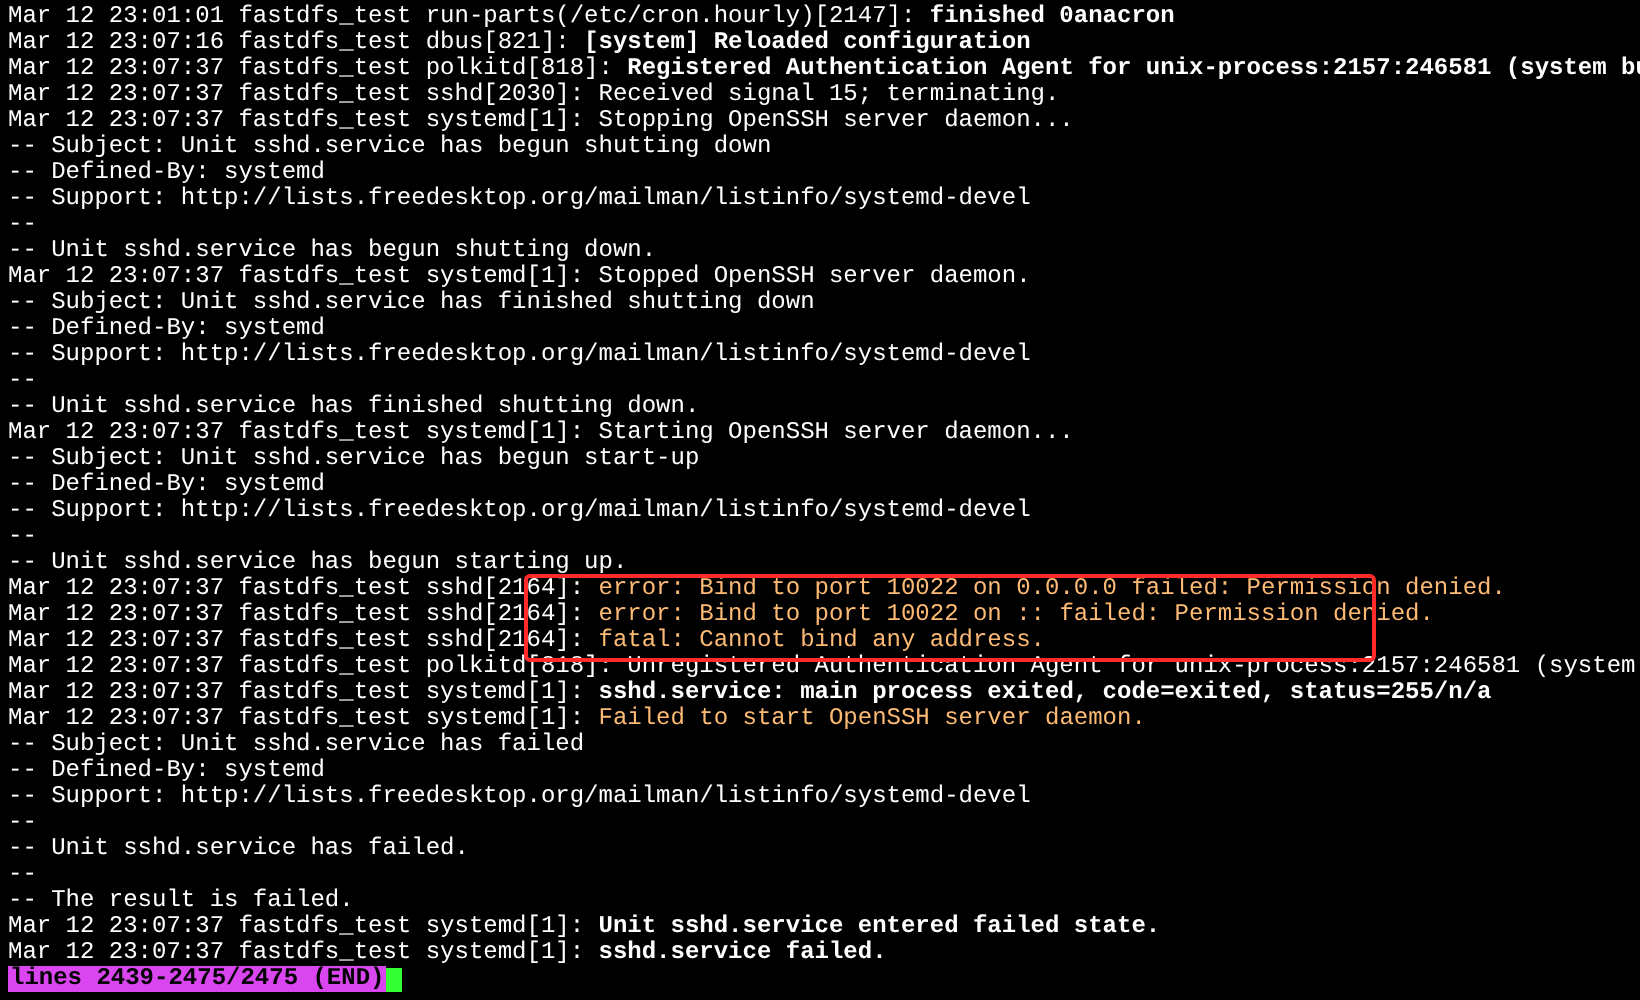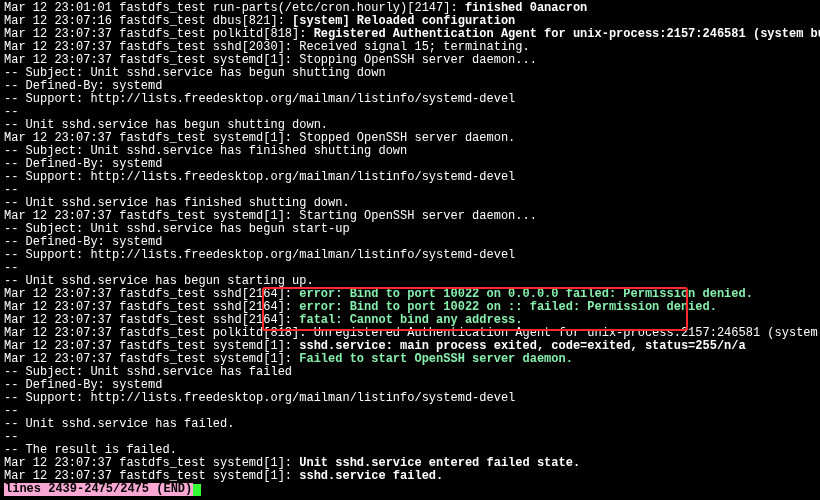--- a/index.html
+++ b/index.html
@@ -16,24 +16,24 @@
   }
   .terminal {
     padding: 2px 4px;
     white-space: pre;
     position: relative;
     width: 660px;
     box-sizing: border-box;
   }
   .ln { white-space: pre; }
   .bold { font-weight: bold; }
-  .red { color: #86efac; font-weight: bold; }
+  .red { color: #fdba74; font-weight: normal; }
   .status {
     display: inline-block;
-    background: #f9a8d4;
+    background: #d946ef;
     color: #000;
     font-weight: bold;
     padding: 0 1px;
   }
   .cursor {
     display: inline-block;
     width: 8px;
     height: 12px;
     background: #33ff33;
     vertical-align: bottom;

